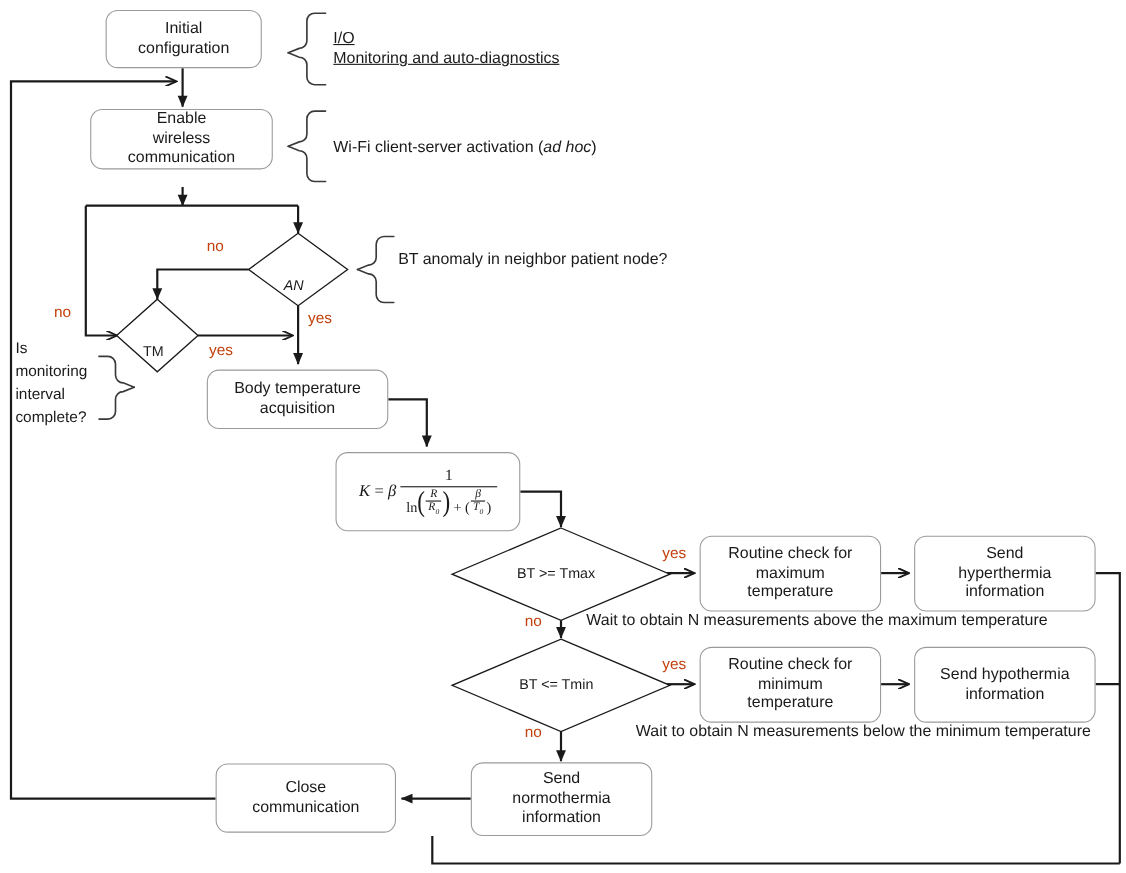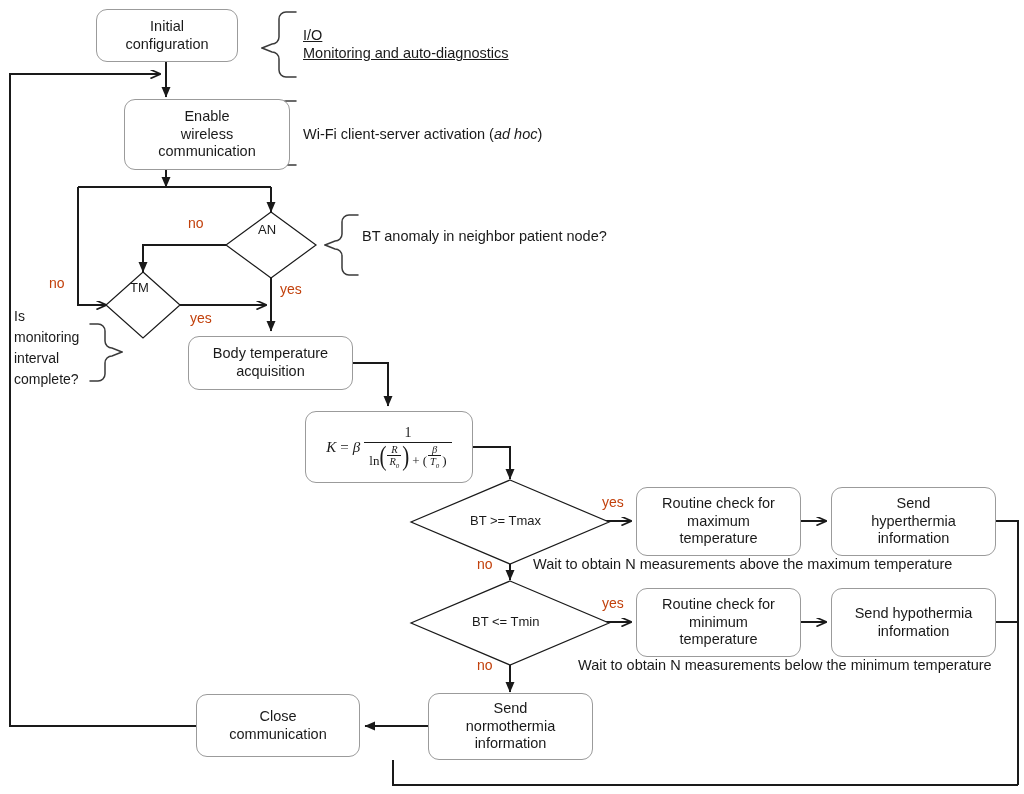--- a/index.html
+++ b/index.html
@@ -189,21 +189,21 @@
 
       <path d="M122,352 L112,348 A7,7 0 0 1 105,341 L105,331 A7,7 0 0 0 98,324 L90,324"></path>
       <path d="M122,352 L112,356 A7,7 0 0 0 105,363 L105,374 A7,7 0 0 1 98,381 L90,381"></path>
     </g>
   </svg>
 
   <div class="node" style="left:96px;top:9px;width:142px;height:53px;">
     <span>Initial<br>configuration</span>
   </div>
 
-  <div class="node" style="left:82px;top:99px;width:166px;height:71px;margin-left:42px;">
+  <div class="node" style="left:82px;top:99px;width:166px;height:55px;">
     <span>Enable<br>wireless<br>communication</span>
   </div>
 
   <div class="node" style="left:188px;top:336px;width:165px;height:54px;">
     <span>Body temperature<br>acquisition</span>
   </div>
 
   <div class="node" style="left:636px;top:487px;width:165px;height:69px;">
     <span>Routine check for<br>maximum<br>temperature</span>
   </div>
@@ -253,28 +253,28 @@
         </span>
       </span>
     </div>
   </div>
 
   <div class="diamond" style="left:181px;top:179px;width:180px;height:132px;">
     <svg width="180" height="132" viewBox="0 0 180 132" xmlns="http://www.w3.org/2000/svg">
       <polygon points="90,33 135,66 90,99 45,66" fill="#ffffff" stroke="#1a1a1a" stroke-width="1.2"></polygon>
     </svg>
   </div>
-  <div class="dlabel" style="left:258px;top:222px;">AN</div>
+  <div class="dlabel" style="left:258px;top:252px;font-style:italic;">AN</div>
 
   <div class="diamond" style="left:53px;top:239px;width:180px;height:132px;">
     <svg width="180" height="132" viewBox="0 0 180 132" xmlns="http://www.w3.org/2000/svg">
       <polygon points="90,33 127,66 90,99 53,66" fill="#ffffff" stroke="#1a1a1a" stroke-width="1.2"></polygon>
     </svg>
   </div>
-  <div class="dlabel" style="left:130px;top:280px;">TM</div>
+  <div class="dlabel" style="left:130px;top:312px;">TM</div>
 
   <div class="diamond" style="left:405px;top:479px;width:210px;height:86px;">
     <svg width="210" height="86" viewBox="0 0 210 86" xmlns="http://www.w3.org/2000/svg">
       <polygon points="105,1 204,43 105,85 6,43" fill="#ffffff" stroke="#1a1a1a" stroke-width="1.2"></polygon>
     </svg>
   </div>
   <div class="dlabel" style="left:470px;top:513px;">BT &gt;= Tmax</div>
 
   <div class="diamond" style="left:405px;top:580px;width:210px;height:86px;">
     <svg width="210" height="86" viewBox="0 0 210 86" xmlns="http://www.w3.org/2000/svg">

